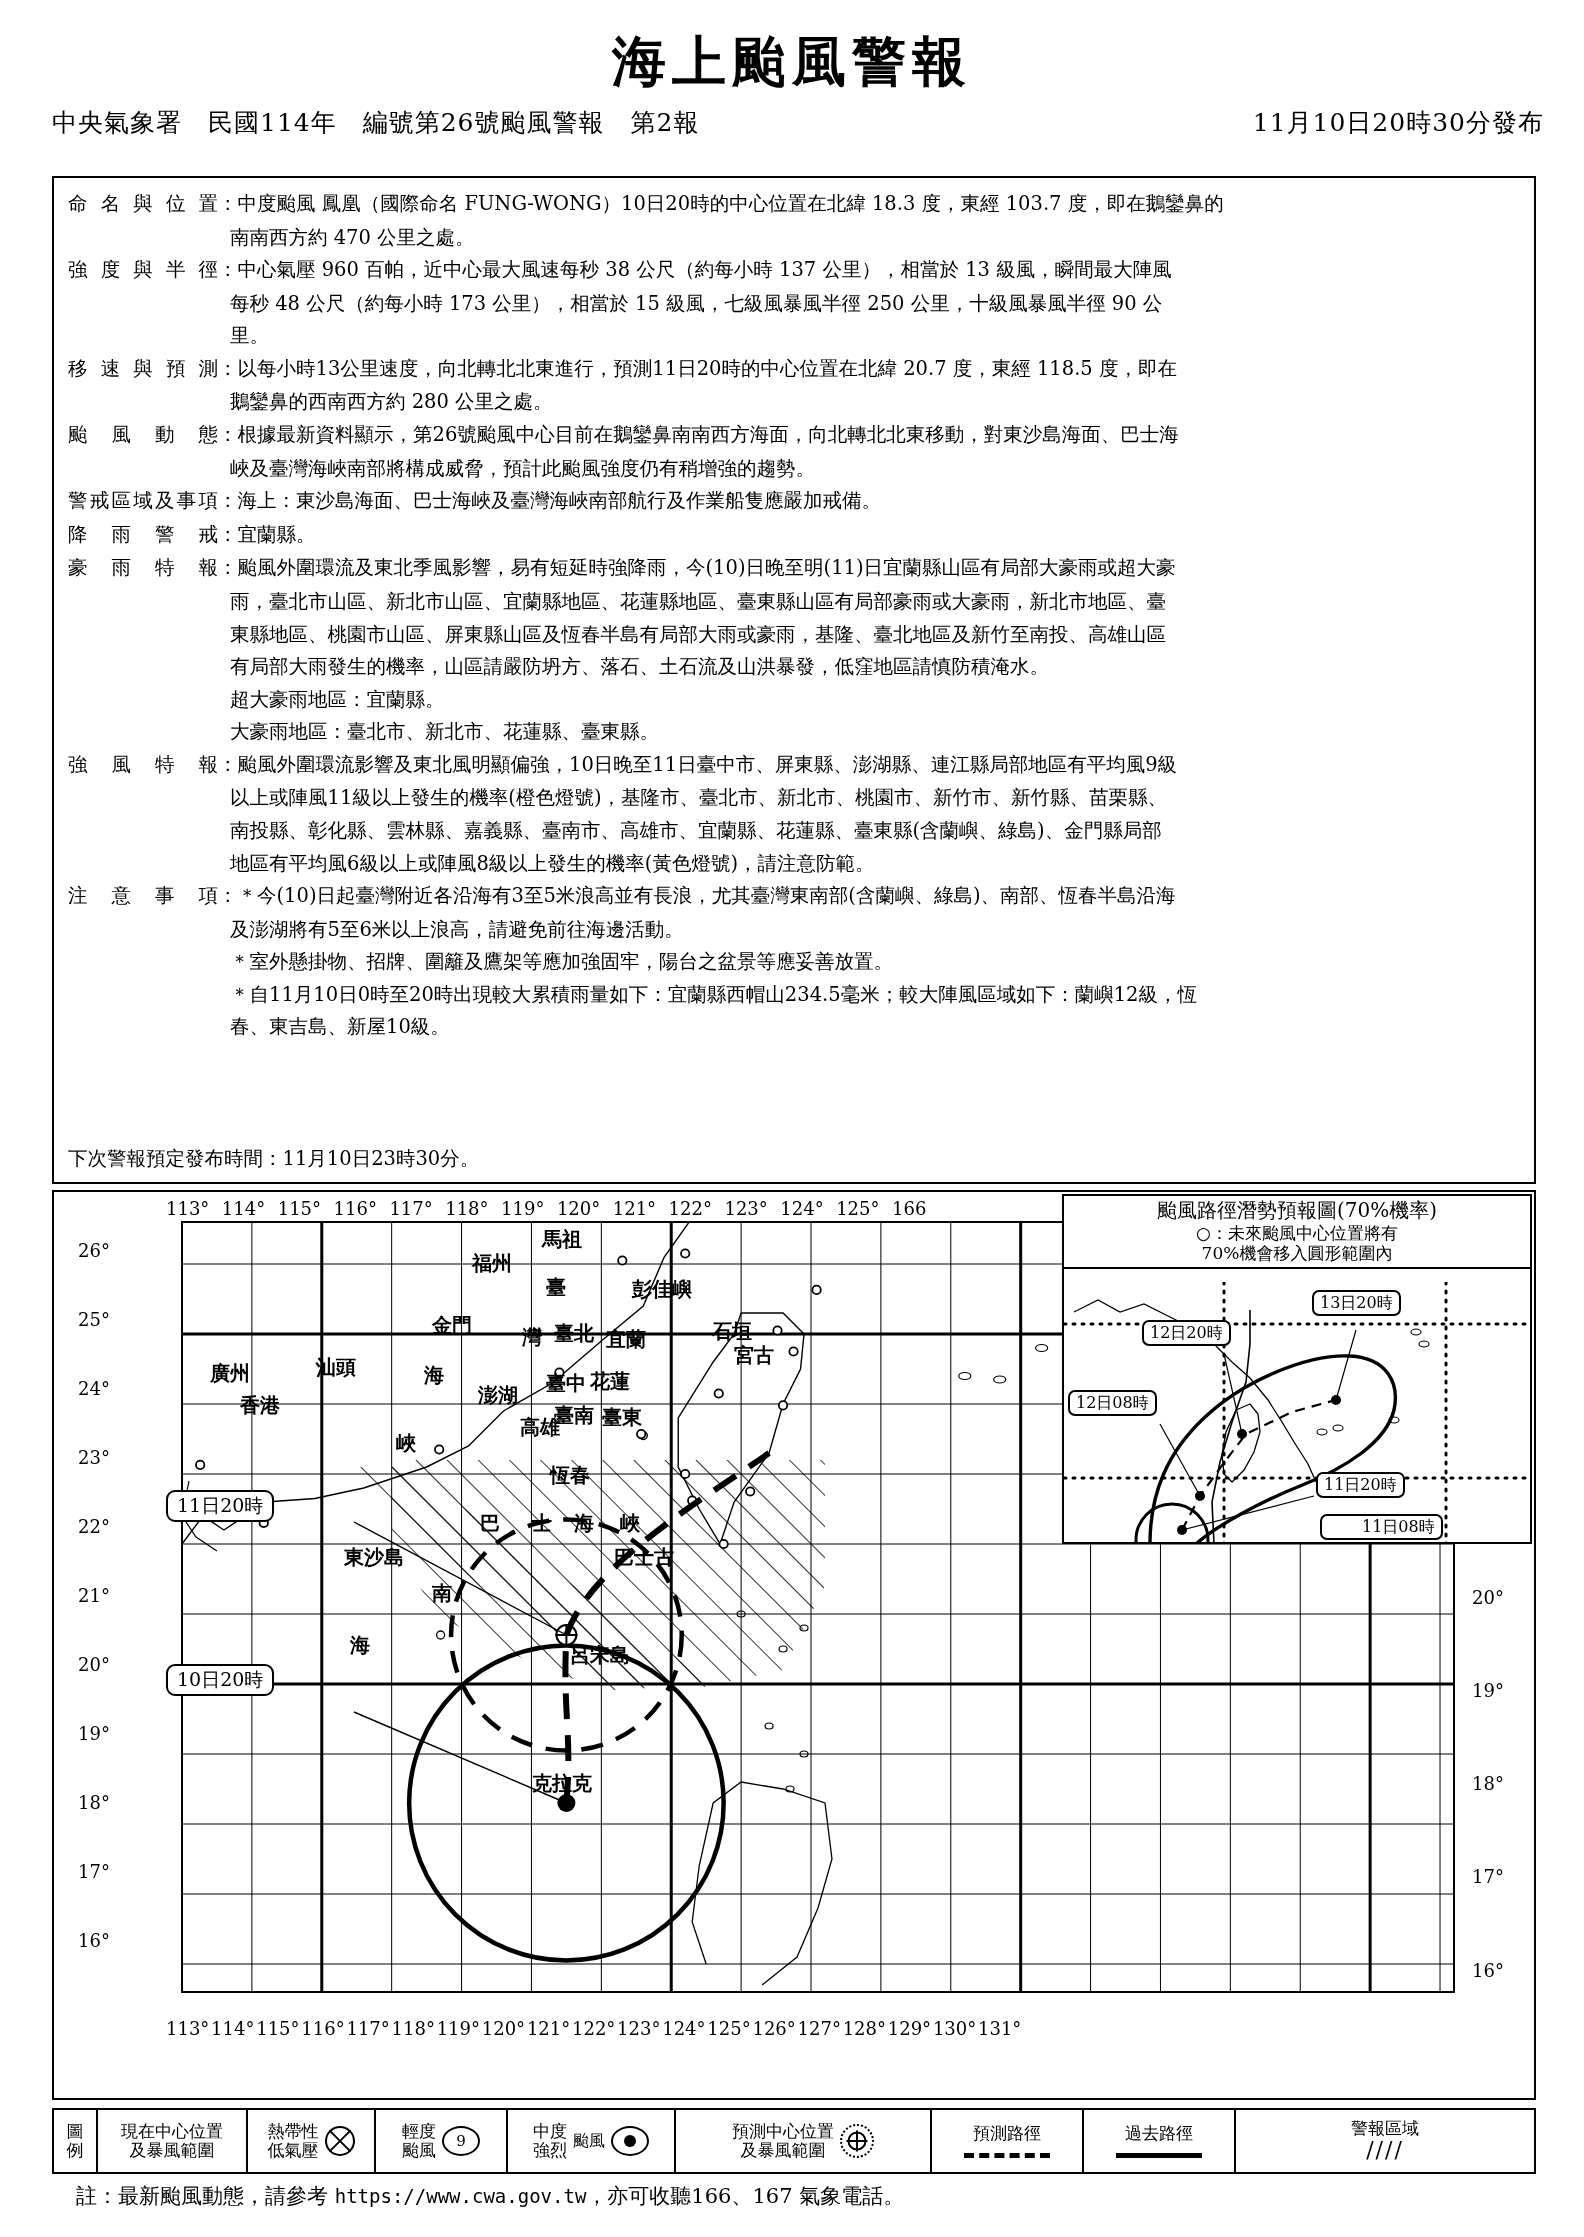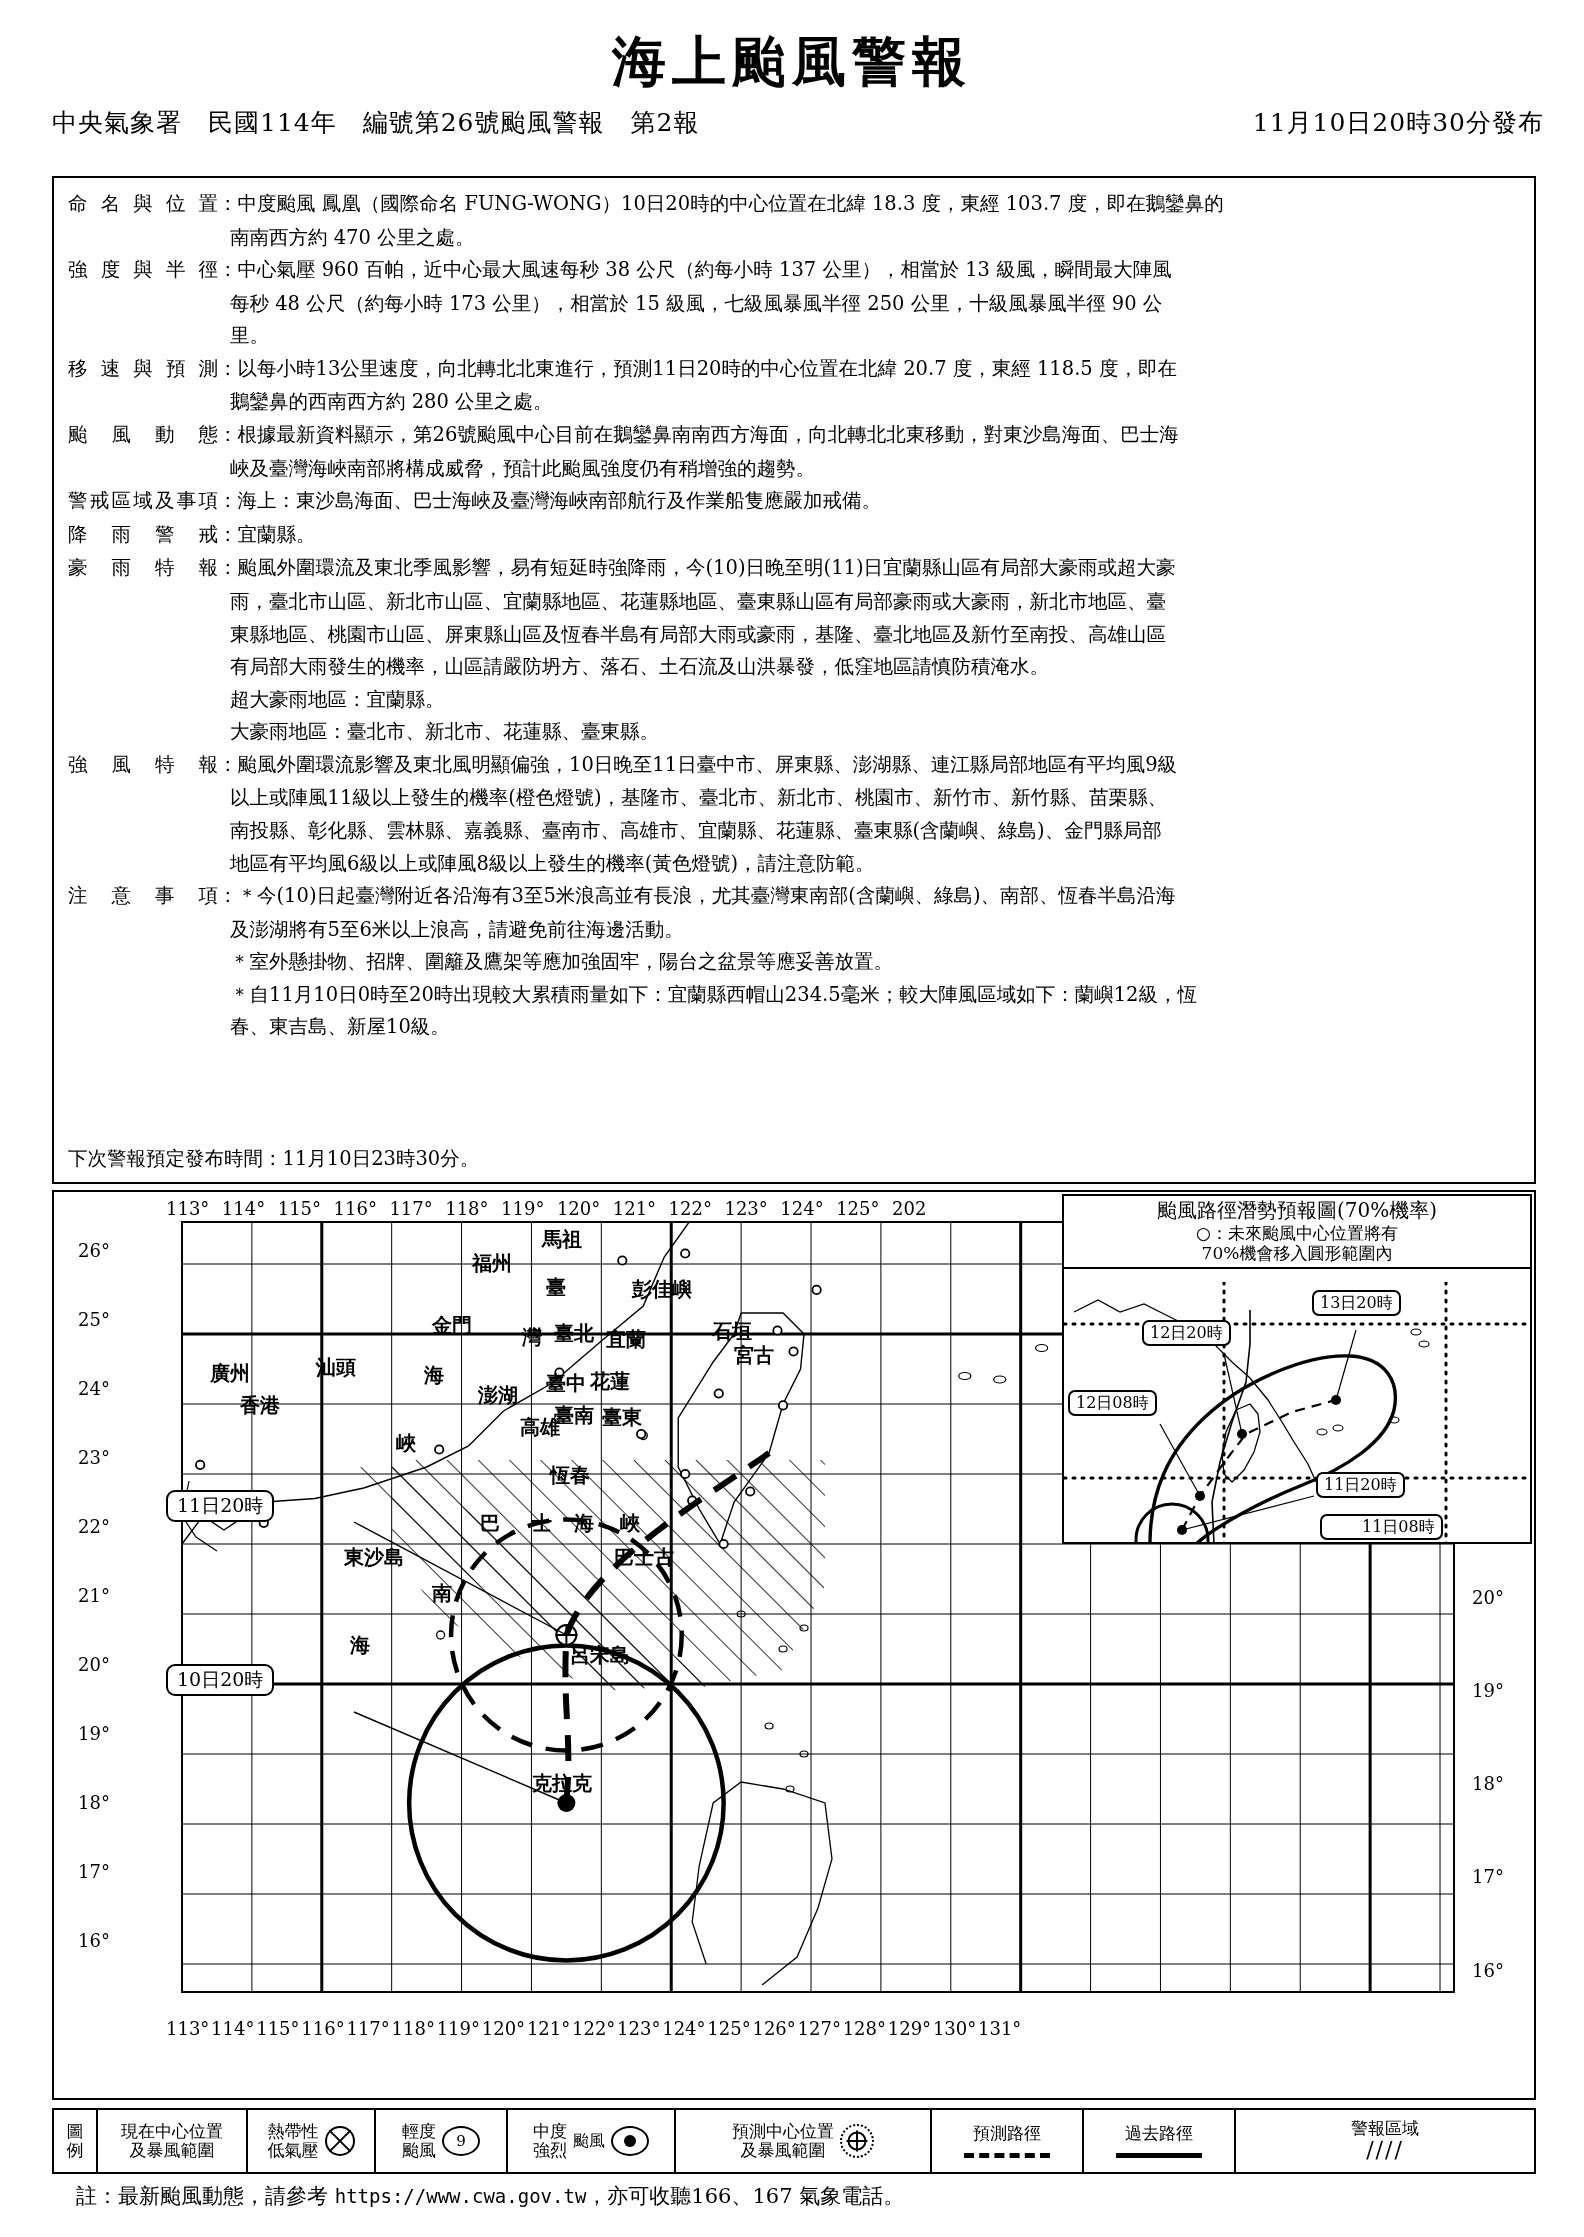--- a/index.html
+++ b/index.html
@@ -449,21 +449,21 @@
           <div class="lonlab" style="left: 279.538px; top: 6px;">116°</div>
           <div class="lonlab" style="left: 335.385px; top: 6px;">117°</div>
           <div class="lonlab" style="left: 391.231px; top: 6px;">118°</div>
           <div class="lonlab" style="left: 447.077px; top: 6px;">119°</div>
           <div class="lonlab" style="left: 502.923px; top: 6px;">120°</div>
           <div class="lonlab" style="left: 558.769px; top: 6px;">121°</div>
           <div class="lonlab" style="left: 614.615px; top: 6px;">122°</div>
           <div class="lonlab" style="left: 670.462px; top: 6px;">123°</div>
           <div class="lonlab" style="left: 726.308px; top: 6px;">124°</div>
           <div class="lonlab" style="left: 782.154px; top: 6px;">125°</div>
-          <div class="lonlab" style="left: 838px; top: 6px;">202</div>
+          <div class="lonlab" style="left: 838px; top: 6px;">166</div>
         </div>
 
       <div id="lon-bottom">
           <div class="lonlab" style="left: 112px; top: 826px;">113°</div>
           <div class="lonlab" style="left: 157.111px; top: 826px;">114°</div>
           <div class="lonlab" style="left: 202.222px; top: 826px;">115°</div>
           <div class="lonlab" style="left: 247.333px; top: 826px;">116°</div>
           <div class="lonlab" style="left: 292.444px; top: 826px;">117°</div>
           <div class="lonlab" style="left: 337.556px; top: 826px;">118°</div>
           <div class="lonlab" style="left: 382.667px; top: 826px;">119°</div>

